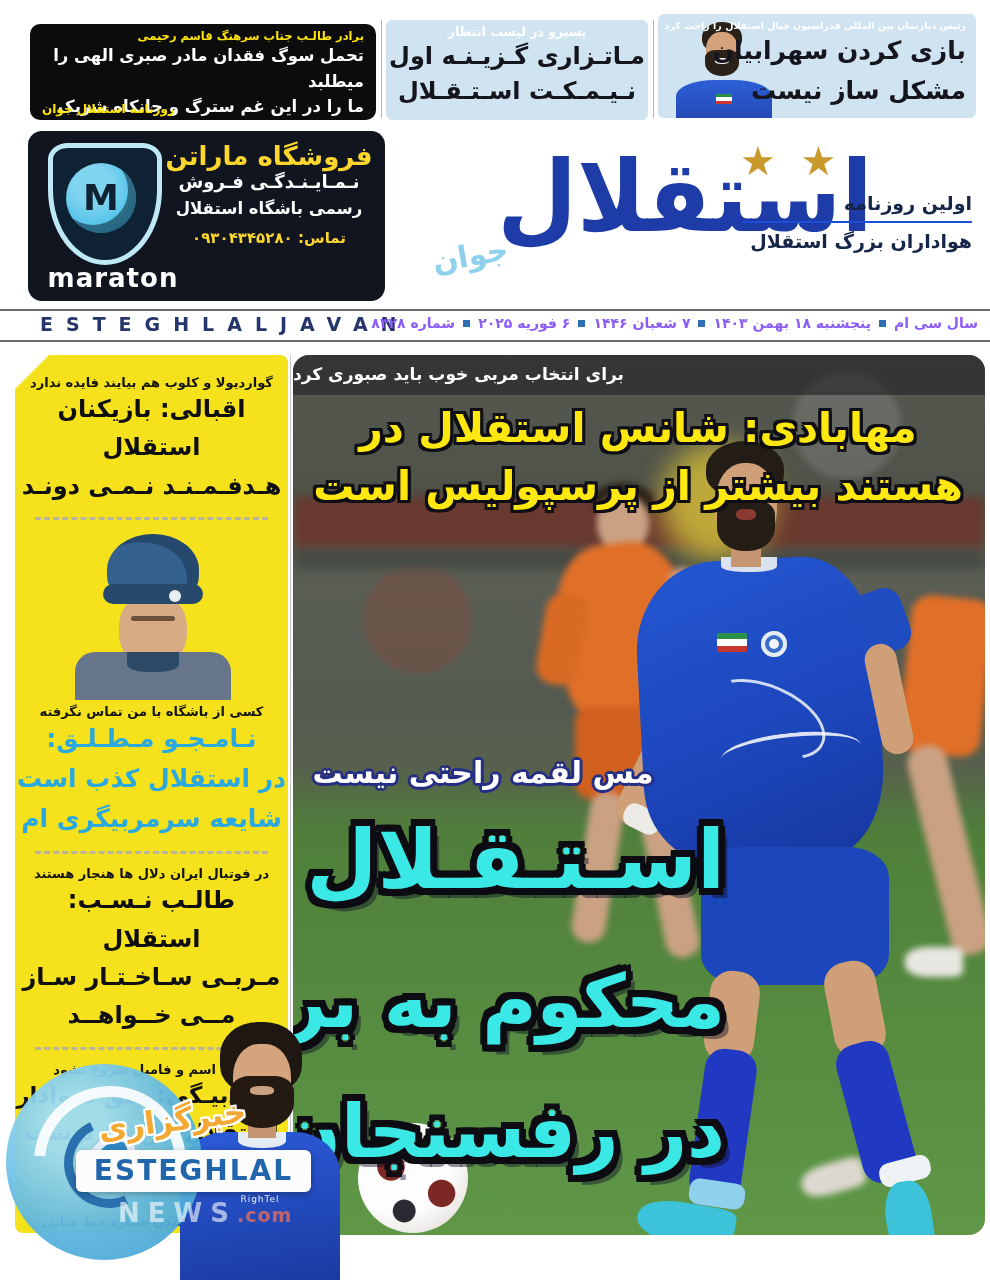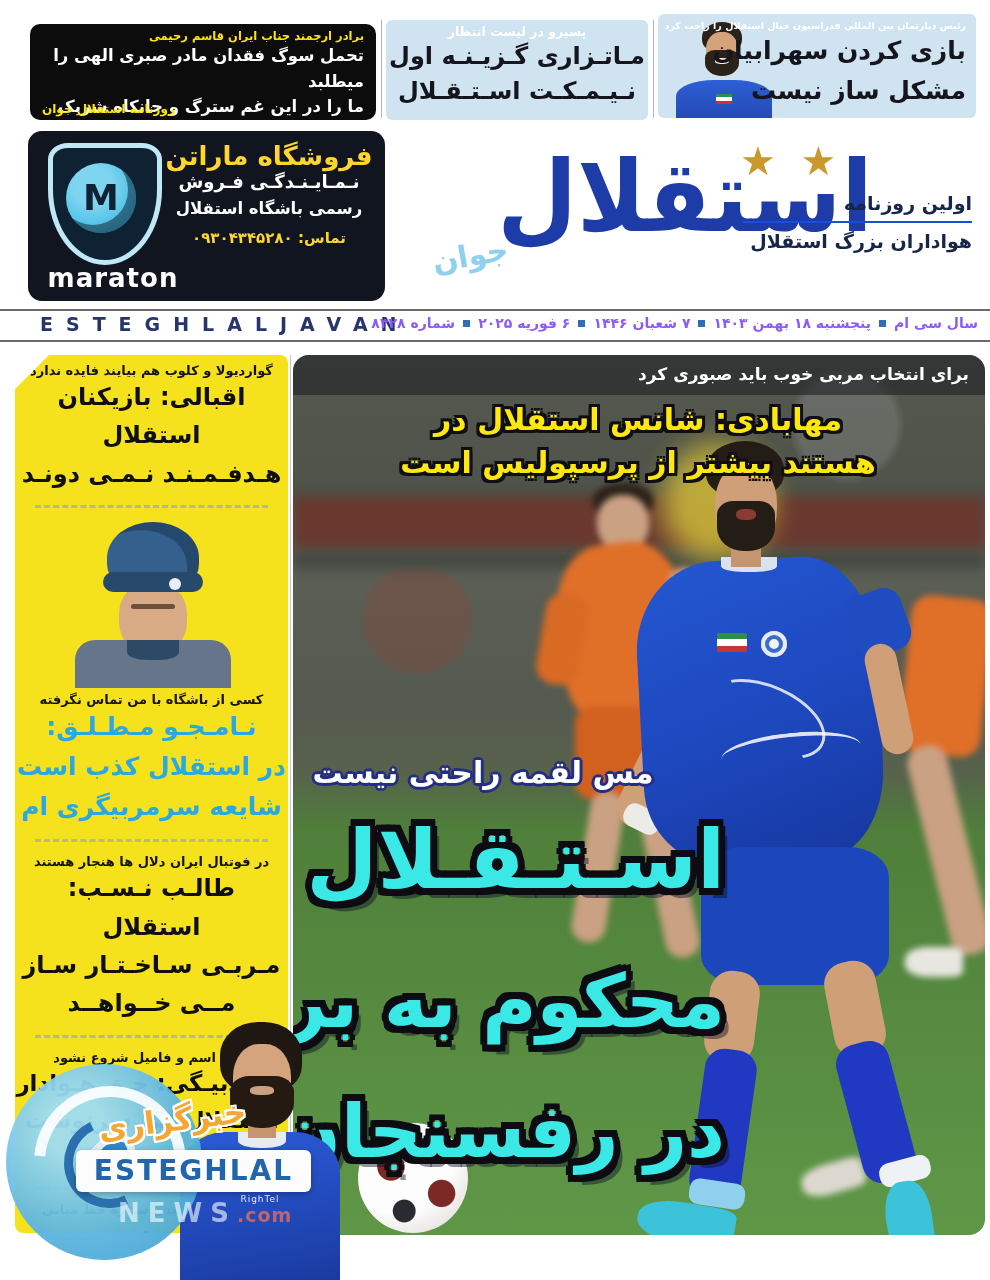--- a/index.html
+++ b/index.html
@@ -70,21 +70,21 @@
   .sidebar{left:15px;top:355px;width:273px;height:878px;background:#f6e21c;border-radius:8px;
            overflow:hidden;text-align:center;}
   .fold{left:15px;top:355px;width:0;height:0;border-left:34px solid #fff;border-bottom:34px solid transparent;}
   .divline{left:290px;top:355px;width:1px;height:878px;background:#c6c6c6;}
   .sb-kicker{font-size:13px;font-weight:bold;color:#14140f;margin-top:4px;}
   .sb-h{font-weight:900;line-height:1.6;}
   .sb-black{color:#0f0f0f;font-size:24px;}
   .sb-blue{color:#2aa9e1;font-size:25px;}
   .sb-indigo{color:#383d98;font-size:34px;line-height:1.7;}
   .dash{border-top:3px dashed #b9b49a;margin:12px 20px;}
-  .pad-top{padding-top:4px;}
+  .pad-top{padding-top:16px;}
   
   .coach{position:relative;width:190px;height:168px;margin:4px auto 0;}
   .coach-beanie{left:50px;top:2px;width:92px;height:72px;background:#33608d;border-radius:50% 50% 42% 42%;
         box-shadow:inset -12px 8px 0 rgba(23,48,77,.5);}
   .coach-cuff{left:46px;top:52px;width:100px;height:20px;background:#27496b;border-radius:10px;}
   .coach-logo{left:112px;top:58px;width:12px;height:12px;background:#e8eef2;border-radius:50%;}
   .coach-face{left:62px;top:62px;width:68px;height:72px;background:#d9ab85;border-radius:44%;}
   .coach-brow{left:74px;top:84px;width:44px;height:5px;background:#6b513c;border-radius:3px;}
   .coach-jacket{left:18px;top:120px;width:156px;height:48px;background:#66758a;border-radius:20px 20px 0 0;}
   .coach-collar{left:70px;top:120px;width:52px;height:20px;background:#2c4a66;border-radius:0 0 40% 40%;}
@@ -143,23 +143,23 @@
   
   .ball{left:65px;top:768px;width:110px;height:110px;border-radius:50%;
      background:
        radial-gradient(circle at 30% 40%, #7c2824 0 13%, transparent 14%),
        radial-gradient(circle at 64% 24%, #2a2a33 0 11%, transparent 12%),
        radial-gradient(circle at 76% 64%, #7c2824 0 12%, transparent 13%),
        radial-gradient(circle at 42% 80%, #2a2a33 0 10%, transparent 11%),
        radial-gradient(circle at 35% 30%, #fdfdfd 0 55%, #d8d2cc 100%);}
   
   .kicker-band{left:0;top:0;width:100%;height:40px;background:rgba(32,34,38,.62);box-sizing:border-box;
-      text-align:right;padding:9px 16px 0 0;color:#fff;font-size:17px;font-weight:bold;}
+      text-align:left;padding:9px 16px 0 0;color:#fff;font-size:17px;font-weight:bold;}
   .yellow-head{left:6px;top:44px;width:678px;text-align:center;color:#ffe80f;font-weight:900;
-      font-size:30px;line-height:1.42;}
+      font-size:41px;line-height:1.42;}
   .white-sub{left:10px;top:400px;width:360px;text-align:center;color:#fff;font-weight:900;font-size:30px;}
   .big-lines{left:4px;top:434px;width:428px;text-align:right;color:#3ae8e6;font-weight:900;}
   .big-lines .l1{font-size:82px;line-height:142px;white-space:nowrap;}
   .big-lines .l2{font-size:74px;line-height:140px;white-space:nowrap;}
   .big-lines .l3{font-size:74px;line-height:120px;white-space:nowrap;}
 
   .ol3k{text-shadow:-3px -3px 0 #0e0e14,3px -3px 0 #0e0e14,-3px 3px 0 #0e0e14,3px 3px 0 #0e0e14,-3px 0 0 #0e0e14,3px 0 0 #0e0e14,0 -3px 0 #0e0e14,0 3px 0 #0e0e14;}
   .ol6k{text-shadow:-5px -5px 0 #0c0c12,5px -5px 0 #0c0c12,-5px 5px 0 #0c0c12,5px 5px 0 #0c0c12,-7px 0 0 #0c0c12,7px 0 0 #0c0c12,0 -7px 0 #0c0c12,0 7px 0 #0c0c12,-5px 7px 0 #0c0c12,5px 7px 0 #0c0c12,-5px -7px 0 #0c0c12,5px -7px 0 #0c0c12,9px 10px 0 rgba(14,16,38,.45);}
   .olnavy{text-shadow:-2px -2px 0 #252e85,2px -2px 0 #252e85,-2px 2px 0 #252e85,2px 2px 0 #252e85,-3px 0 0 #252e85,3px 0 0 #252e85,0 -3px 0 #252e85,0 3px 0 #252e85;}
   .olwhite{text-shadow:-2px -2px 0 #fff,2px -2px 0 #fff,-2px 2px 0 #fff,2px 2px 0 #fff,-2px 0 0 #fff,2px 0 0 #fff,0 -2px 0 #fff,0 2px 0 #fff;}
@@ -188,21 +188,21 @@
       text-align:center;line-height:42px;color:#2166ad;font-weight:900;font-size:28px;letter-spacing:2px;}
   .wm-news{left:112px;top:142px;font-size:26px;font-weight:900;color:rgba(255,255,255,.6);letter-spacing:8px;}
   .wm-news .dc{color:rgba(217,106,95,.85);font-size:19px;letter-spacing:1px;}
 </style>
 </head>
 <body>
 
 <div class="page">
 
   <div class="abs cond rtl">
-    <div class="cond-kicker">برادر ارجمند جناب ایران قاسم رحیمی</div>
+    <div class="cond-kicker">برادر طالـب جناب سرهنگ قاسم رحیمی</div>
     <div class="cond-line">تحمل سوگ فقدان مادر صبری الهی را میطلبد</div>
     <div class="cond-line">ما را در این غم سترگ و جانکاه شریک بدانید.</div>
     <div class="cond-footer">روزنامه استقلال جوان</div>
   </div>
 
   <div class="abs vsep" style="left:381px;"></div>
   <div class="abs vsep" style="left:653px;"></div>
 
   <div class="abs bluebox mata rtl">
     <div class="mata-kicker">پسیرو در لیست انتظار</div>

